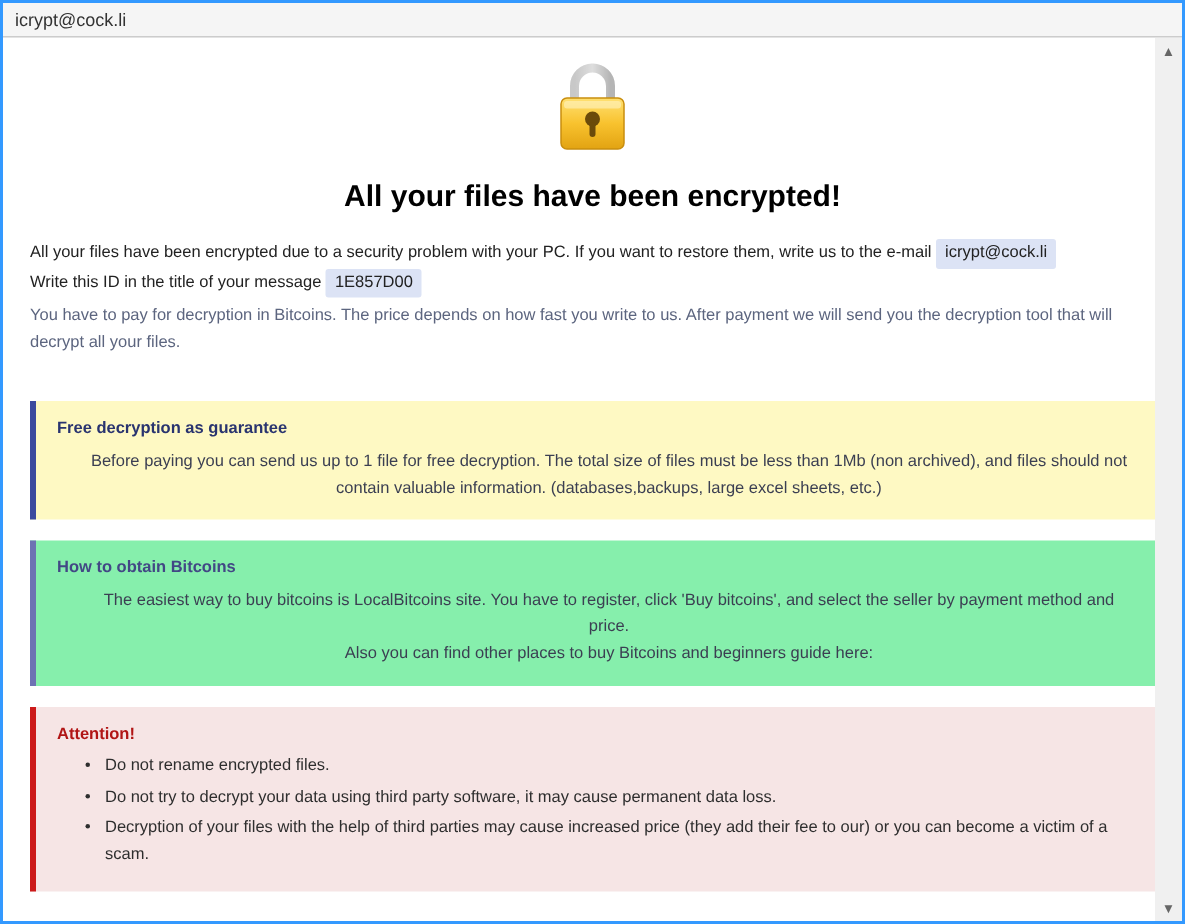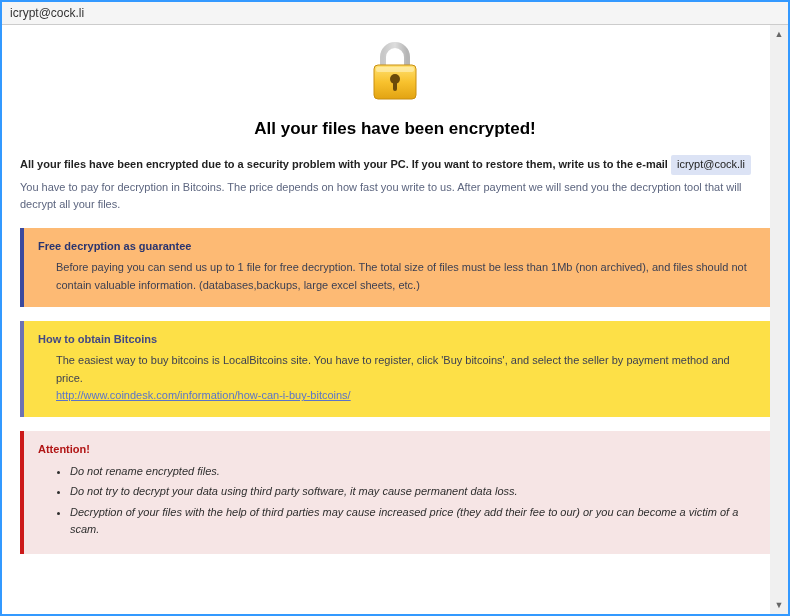--- a/index.html
+++ b/index.html
@@ -53,82 +53,82 @@
     .scroll-arrow.up { top: 0; }
     .scroll-arrow.down { bottom: 0; }
     .lock-wrap {
       text-align: center;
       padding-top: 6px;
       padding-bottom: 2px;
     }
     .lock-icon { display: inline-block; }
     .main-heading {
       text-align: center;
-      font-size: 17px;
+      font-size: 20px;
       font-weight: bold;
       color: #000;
       margin: 10px 0 16px 0;
     }
     .intro {
       font-size: 11px;
       line-height: 1.6;
       color: #222;
     }
-    .intro b { font-weight: bold; }
+    .intro b { font-weight: normal; }
     .highlight {
       background: #dce3f5;
       padding: 1px 6px;
       border-radius: 2px;
       display: inline-block;
     }
     .pay-note {
       font-size: 11px;
       color: #5c657f;
       margin-top: 4px;
-      margin-bottom: 14px;
+      margin-bottom: 30px;
     }
     .box {
       border-left: 4px solid;
       padding: 10px 14px 12px 14px;
       margin-bottom: 14px;
       font-size: 11px;
       line-height: 1.6;
     }
     .box-title {
       font-weight: bold;
       font-size: 11px;
       margin-bottom: 4px;
     }
-    .box-body { padding-left: 18px; color: #3b3f52; }
+    .box-body { padding-left: 18px; color: #3b3f52; text-align: center; }
     .box.guarantee {
       border-color: #3b4a9e;
-      background: #fdba74;
+      background: #fef9c3;
     }
     .box.guarantee .box-title { color: #29346f; }
     .box.bitcoins {
       border-color: #6d72b3;
-      background: #fde047;
+      background: #86efac;
     }
     .box.bitcoins .box-title { color: #424885; }
     .box.attention {
       border-color: #cc1a1a;
       background: #f6e5e5;
     }
     .box.attention .box-title { color: #b11515; }
     .link {
       color: #5b74c9;
       text-decoration: underline;
       display: inline-block;
     }
     .attention-list {
       list-style: disc;
       padding-left: 32px;
       color: #2e2e2e;
     }
-    .attention-list li { margin: 3px 0; font-style: italic; }
+    .attention-list li { margin: 3px 0; }
   </style>
 </head>
 <body>
 
 <div class="window">
   <div class="titlebar">
     <span>icrypt@cock.li</span>
   </div>
   <div class="content">
 
@@ -157,33 +157,37 @@
       </span>
     </div>
 
     <h1 class="main-heading">All your files have been encrypted!</h1>
 
     <div class="intro">
       <div>
         <b>All your files have been encrypted due to a security problem with your PC. If you want to restore them, write us to the e-mail </b>
         <span class="highlight">icrypt@cock.li</span>
       </div>
+      <div>
+        <b>Write this ID in the title of your message </b>
+        <span class="highlight">1E857D00</span>
+      </div>
       <div class="pay-note">You have to pay for decryption in Bitcoins. The price depends on how fast you write to us. After payment we will send you the decryption tool that will decrypt all your files.</div>
     </div>
 
     <div class="box guarantee">
       <div class="box-title">Free decryption as guarantee</div>
       <div class="box-body">Before paying you can send us up to 1 file for free decryption. The total size of files must be less than 1Mb (non archived), and files should not contain valuable information. (databases,backups, large excel sheets, etc.)</div>
     </div>
 
     <div class="box bitcoins">
       <div class="box-title">How to obtain Bitcoins</div>
       <div class="box-body">
         <div>The easiest way to buy bitcoins is LocalBitcoins site. You have to register, click 'Buy bitcoins', and select the seller by payment method and price.</div>
-        <span class="link">http://www.coindesk.com/information/how-can-i-buy-bitcoins/</span>
+        <div>Also you can find other places to buy Bitcoins and beginners guide here:</div>
       </div>
     </div>
 
     <div class="box attention">
       <div class="box-title">Attention!</div>
       <ul class="attention-list">
         <li>Do not rename encrypted files.</li>
         <li>Do not try to decrypt your data using third party software, it may cause permanent data loss.</li>
         <li>Decryption of your files with the help of third parties may cause increased price (they add their fee to our) or you can become a victim of a scam.</li>
       </ul>

